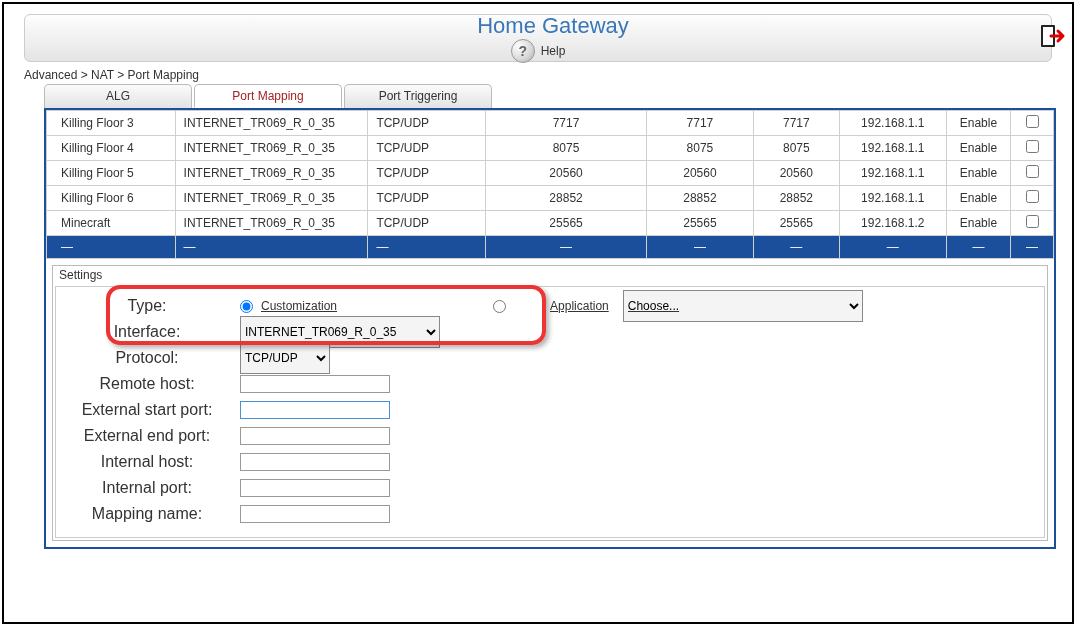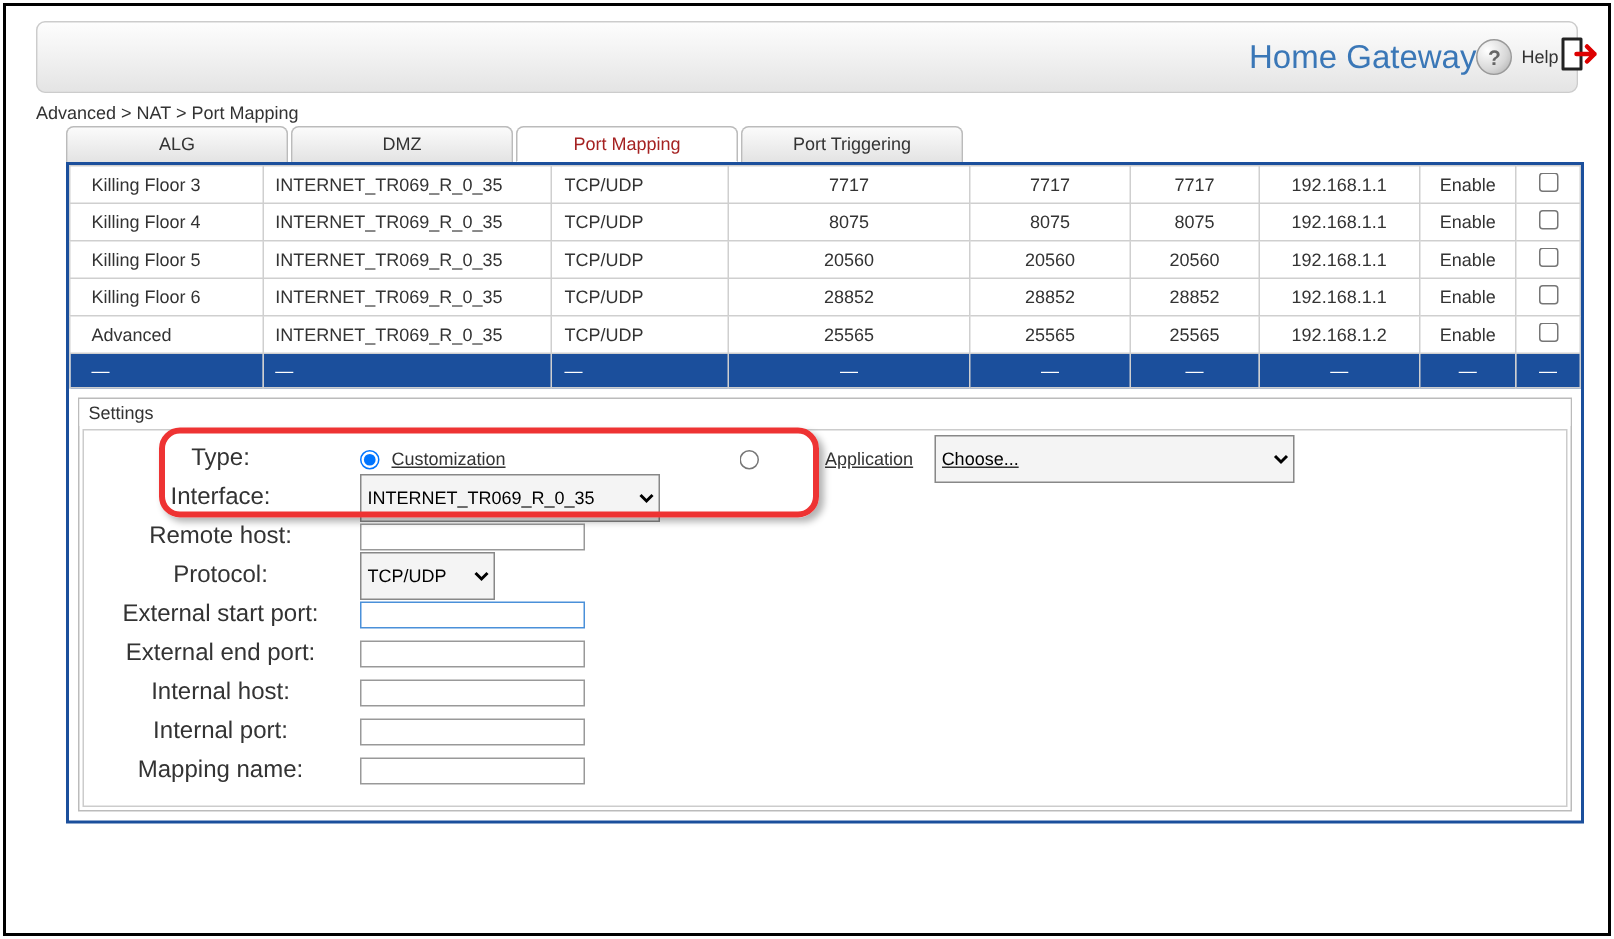--- a/index.html
+++ b/index.html
@@ -21,22 +21,23 @@
     position: relative;
   }
   .header {
     background: linear-gradient(to bottom, #fdfdfd 0%, #f1f1f1 50%, #e4e4e4 100%);
     border: 1px solid #ccc;
     border-radius: 6px;
     margin: 10px 20px 0 20px;
     height: 48px;
     display: flex;
     align-items: center;
-    justify-content: flex-end;
+    justify-content: center;
     padding: 0 12px;
+    flex-direction: column;
   }
   .header-title {
     color: #3a77b7;
     font-size: 22px;
     font-weight: normal;
     margin-left: 30px;
   }
   .help-group { display: flex; align-items: center; gap: 6px; }
   .help-icon {
     width: 24px; height: 24px;
@@ -196,21 +197,20 @@
         <rect x="3" y="3" width="14" height="22" fill="#222" rx="1"></rect>
         <rect x="5" y="5" width="10" height="18" fill="#fff"></rect>
         <path d="M13 14 L25 14 M20 9 L25 14 L20 19" stroke="#d00" stroke-width="3" fill="none" stroke-linecap="round" stroke-linejoin="round"></path>
       </svg>
   </div>
 
   <div class="breadcrumb">Advanced &gt; NAT &gt; Port Mapping</div>
 
   <div class="tabs">
     <div class="tab"><span>ALG</span></div>
-    <div class="tab"><span>DMZ</span></div>
     <div class="tab active"><span>Port Mapping</span></div>
     <div class="tab"><span>Port Triggering</span></div>
   </div>
 
   <div class="main">
     <table class="port-table">
       <tbody id="rows-body">
           <tr>
             <td>Killing Floor 3</td>
             <td>INTERNET_TR069_R_0_35</td>
@@ -249,21 +249,21 @@
             <td>INTERNET_TR069_R_0_35</td>
             <td>TCP/UDP</td>
             <td>28852</td>
             <td>28852</td>
             <td>28852</td>
             <td>192.168.1.1</td>
             <td>Enable</td>
             <td><input type="checkbox" style=""></td>
           </tr>
           <tr>
-            <td>Advanced</td>
+            <td>Minecraft</td>
             <td>INTERNET_TR069_R_0_35</td>
             <td>TCP/UDP</td>
             <td>25565</td>
             <td>25565</td>
             <td>25565</td>
             <td>192.168.1.2</td>
             <td>Enable</td>
             <td><input type="checkbox" style=""></td>
           </tr>
         </tbody>
@@ -304,32 +304,32 @@
         <div class="form-row">
           <div class="form-label">Interface:</div>
           <div class="form-field">
             <select class="sel" style="width:200px">
               <option>INTERNET_TR069_R_0_35</option>
             </select>
           </div>
         </div>
 
         <div class="form-row">
-          <div class="form-label">Remote host:</div>
-          <div class="form-field"><input type="text" class="fld" style=""></div>
-        </div>
-
-        <div class="form-row">
           <div class="form-label">Protocol:</div>
           <div class="form-field">
             <select class="sel" style="width:90px">
               <option>TCP/UDP</option>
             </select>
           </div>
         </div>
+
+        <div class="form-row">
+          <div class="form-label">Remote host:</div>
+          <div class="form-field"><input type="text" class="fld" style=""></div>
+        </div>
         <div class="form-row">
           <div class="form-label">External start port:</div>
           <div class="form-field"><input type="text" class="fld active" style=""></div>
         </div>
         <div class="form-row">
           <div class="form-label">External end port:</div>
           <div class="form-field"><input type="text" class="fld" style=""></div>
         </div>
         <div class="form-row">
           <div class="form-label">Internal host:</div>

